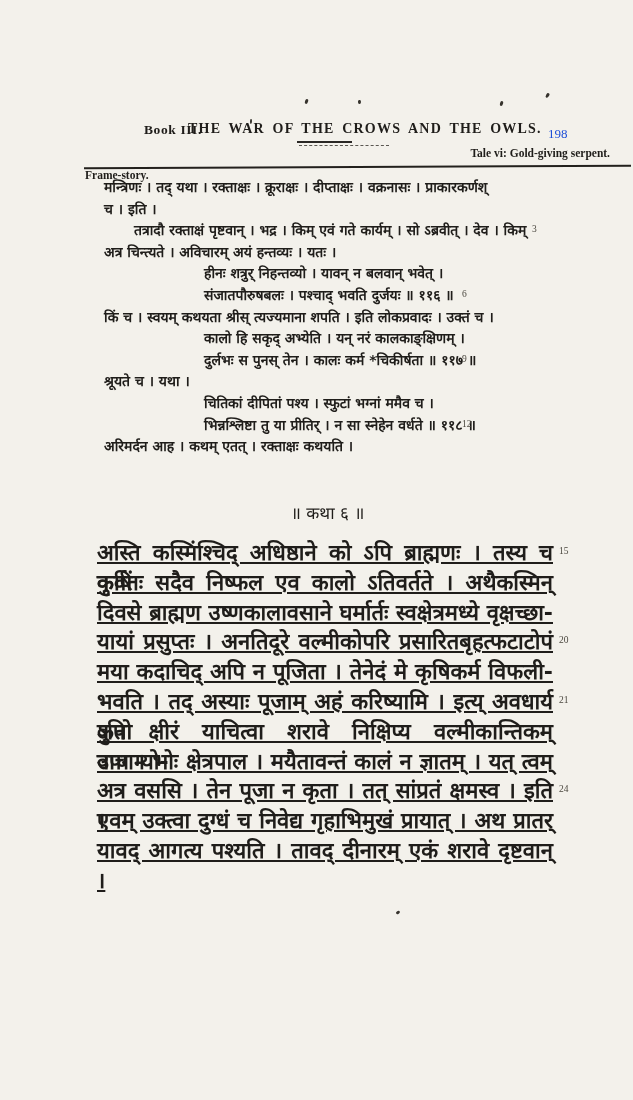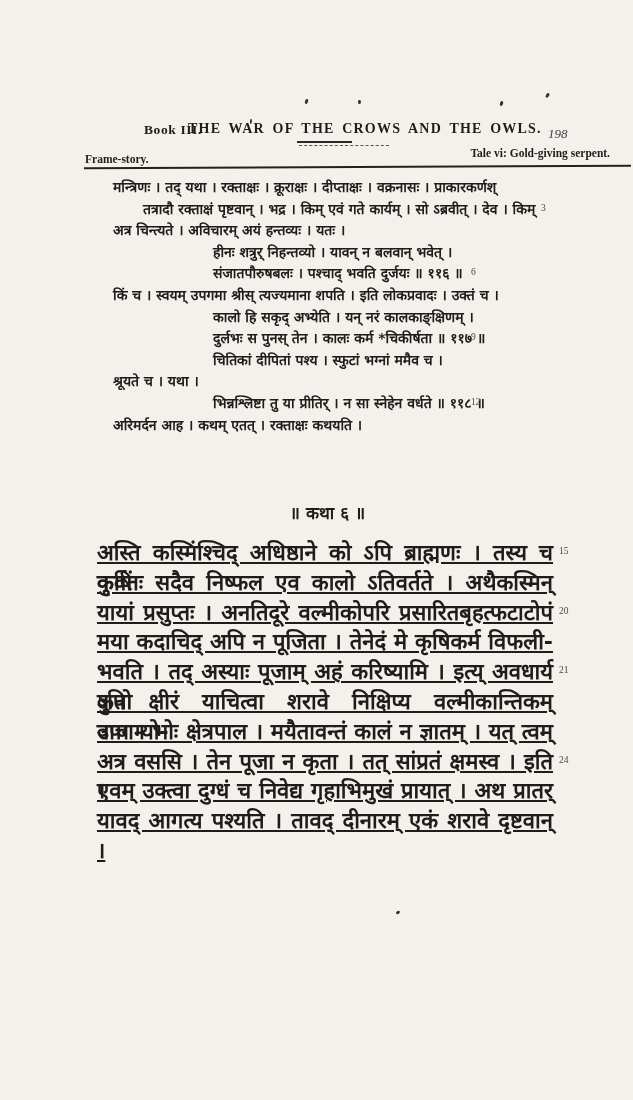--- a/index.html
+++ b/index.html
@@ -7,38 +7,38 @@
     width:633px;height:1100px;position:relative;overflow:hidden;
     background:radial-gradient(ellipse at 50% 42%, #f7f6f1 0%, #f3f1eb 62%, #ecead2e 100%, #eae8e0 100%);
     background-color:#f3f1eb;
     font-family:"Liberation Serif", serif;
     color:#1f1d1a;
   }
   .abs{position:absolute;}
   
   .hdr-book{left:144px;top:122px;font-size:13.5px;font-weight:bold;letter-spacing:.6px;}
   .hdr-title{left:188px;top:121px;font-size:14px;font-weight:bold;letter-spacing:1.2px;word-spacing:3px;white-space:nowrap;}
-  .hdr-num{left:548px;top:126px;font-size:13px;color:#404040;font-style:italic;}
+  .hdr-num{left:548px;top:126px;font-size:13px;color:#1d4ed8;}
   .u-solid{left:297px;top:141px;width:55px;height:2px;background:#2a2825;}
   .u-dash{left:299px;top:145px;width:90px;border-top:1.5px dashed #5a5751;}
-  .run-left{left:85px;top:153px;font-size:11.5px;font-weight:bold;}
+  .run-left{left:85px;top:169px;font-size:11.5px;font-weight:bold;}
   .run-right{right:23px;top:147px;font-size:11.5px;font-weight:bold;text-align:right;}
   .rule{left:84px;top:166px;width:547px;height:2.2px;background:#23211d;transform:rotate(-0.25deg);}
   
-  .frame{left:113px;top:177px;width:455px;font-family:"DejaVu Sans", sans-serif;}
+  .frame{left:104px;top:177px;width:455px;font-family:"DejaVu Sans", sans-serif;}
   .sl{position:relative;height:21.6px;line-height:21.6px;font-size:14px;font-weight:bold;white-space:nowrap;}
   .sl.para{padding-left:30px;}
   .sl.verse{padding-left:100px;}
   .mnum{position:absolute;left:458px;top:4px;font-family:"Liberation Serif", serif;
         font-size:9.5px;font-weight:normal;color:#4a473f;line-height:normal;white-space:nowrap;}
   .sl.verse .mnum{left:358px;} 
   .sl.para .mnum{left:428px;}
   
   .katha-head{left:100px;top:501px;width:455px;text-align:center;
-        font-family:"DejaVu Sans", sans-serif;font-size:17px;font-weight:bold;}
+        font-family:"DejaVu Sans", sans-serif;font-size:17px;font-weight:normal;}
   
   .tale{left:97px;top:538px;width:456px;font-family:"DejaVu Sans", sans-serif;}
   .tl{position:relative;height:29.8px;line-height:29.8px;font-size:22px;font-weight:bold;
       text-align:justify;text-align-last:justify;text-decoration:underline;}
   .tl .mnum{left:462px;top:8px;}
   
   .speck{background:#36332d;border-radius:50% 40% 60% 50%;}
   .s1{left:305px;top:99px;width:3px;height:5px;transform:rotate(18deg);}
   .s2{left:358px;top:100px;width:3px;height:4px;transform:rotate(-10deg);}
   .s3{left:500px;top:101px;width:3px;height:5px;transform:rotate(15deg);}
@@ -60,38 +60,40 @@
 <div class="abs hdr-title">THE WAR OF THE CROWS AND THE OWLS.</div>
 <div class="abs hdr-num">198</div>
 <div class="abs u-solid"></div>
 <div class="abs u-dash"></div>
 <div class="abs run-left">Frame-story.</div>
 <div class="abs run-right">Tale vi:  Gold-giving serpent.</div>
 <div class="abs rule"></div>
 
 <div class="abs frame">
   <div class="sl"><span>मन्त्रिणः । तद् यथा । रक्ताक्षः । क्रूराक्षः । दीप्ताक्षः । वक्रनासः । प्राकारकर्णश्</span></div>
+  <div class="sl"><span>च । इति ।</span></div>
   <div class="sl para"><span>तत्रादौ रक्ताक्षं पृष्टवान् । भद्र । किम् एवं गते कार्यम् । सो ऽब्रवीत् । देव । किम्</span><span class="mnum">3</span></div>
   <div class="sl"><span>अत्र चिन्त्यते । अविचारम् अयं हन्तव्यः । यतः ।</span></div>
   <div class="sl verse"><span>हीनः शत्रुर् निहन्तव्यो । यावन् न बलवान् भवेत् ।</span></div>
   <div class="sl verse"><span>संजातपौरुषबलः । पश्चाद् भवति दुर्जयः ॥ ११६ ॥</span><span class="mnum">6</span></div>
-  <div class="sl"><span>किं च । स्वयम् उपगमा श्रीस् त्यज्यमाना शपति । इति लोकप्रवादः । उक्तं च ।</span></div>
+  <div class="sl"><span>किं च । स्वयम् कथयता श्रीस् त्यज्यमाना शपति । इति लोकप्रवादः । उक्तं च ।</span></div>
   <div class="sl verse"><span>कालो हि सकृद् अभ्येति । यन् नरं कालकाङ्क्षिणम् ।</span></div>
   <div class="sl verse"><span>दुर्लभः स पुनस् तेन । कालः कर्म *चिकीर्षता ॥ ११७ ॥</span><span class="mnum">9</span></div>
+  <div class="sl"><span>श्रूयते च । यथा ।</span></div>
   <div class="sl verse"><span>चितिकां दीपितां पश्य । स्फुटां भग्नां ममैव च ।</span></div>
-  <div class="sl"><span>श्रूयते च । यथा ।</span></div>
   <div class="sl verse"><span>भिन्नश्लिष्टा तु या प्रीतिर् । न सा स्नेहेन वर्धते ॥ ११८ ॥</span><span class="mnum">12</span></div>
   <div class="sl"><span>अरिमर्दन आह । कथम् एतत् । रक्ताक्षः कथयति ।</span></div>
 </div>
 
 <div class="abs katha-head">॥ कथा ६ ॥</div>
 
 <div class="abs tale">
   <div class="tl"><span>अस्ति कस्मिंश्चिद् अधिष्ठाने को ऽपि ब्राह्मणः । तस्य च कृषिं</span><span class="mnum">15</span></div>
   <div class="tl"><span>कुर्वतः सदैव निष्फल एव कालो ऽतिवर्तते । अथैकस्मिन्</span></div>
+  <div class="tl"><span>दिवसे ब्राह्मण उष्णकालावसाने घर्मार्तः स्वक्षेत्रमध्ये वृक्षच्छा-</span></div>
   <div class="tl"><span>यायां प्रसुप्तः । अनतिदूरे वल्मीकोपरि प्रसारितबृहत्फटाटोपं</span><span class="mnum">20</span></div>
   <div class="tl"><span>मया कदाचिद् अपि न पूजिता । तेनेदं मे कृषिकर्म विफली-</span></div>
   <div class="tl"><span>भवति । तद् अस्याः पूजाम् अहं करिष्यामि । इत्य् अवधार्य कुतो</span><span class="mnum">21</span></div>
   <div class="tl"><span>ऽपि क्षीरं याचित्वा शरावे निक्षिप्य वल्मीकान्तिकम् उपगम्यो-</span></div>
   <div class="tl"><span>वाच । भोः क्षेत्रपाल । मयैतावन्तं कालं न ज्ञातम् । यत् त्वम्</span></div>
   <div class="tl"><span>अत्र वससि । तेन पूजा न कृता । तत् सांप्रतं क्षमस्व । इति ।</span><span class="mnum">24</span></div>
   <div class="tl"><span>एवम् उक्त्वा दुग्धं च निवेद्य गृहाभिमुखं प्रायात् । अथ प्रातर्</span></div>
   <div class="tl"><span>यावद् आगत्य पश्यति । तावद् दीनारम् एकं शरावे दृष्टवान् ।</span></div>
 </div>
 

